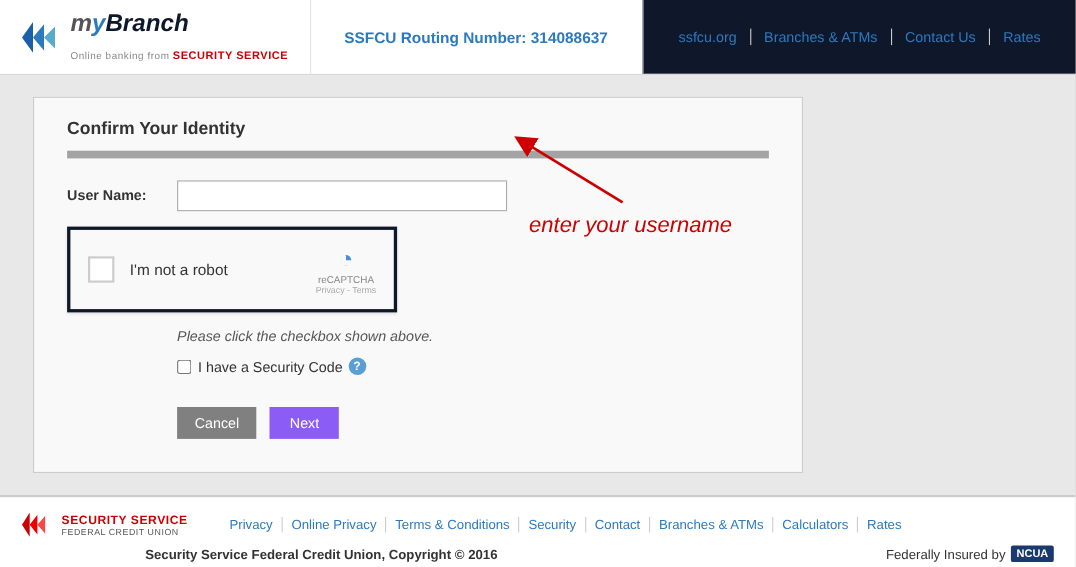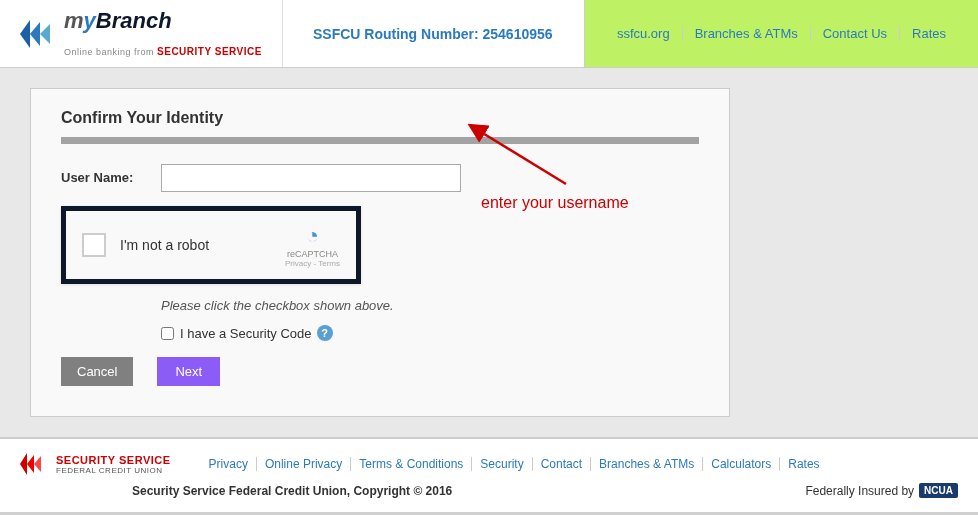--- a/index.html
+++ b/index.html
@@ -76,21 +76,21 @@
       align-items: center;
     }
     .header-routing span {
       color: #2b7abf;
       font-weight: bold;
     }
     .header-nav {
       display: flex;
       align-items: center;
       padding: 0 20px;
-      background: #bef264;
+      background: #0f172a;
       height: 100%;
       border-left: 1px solid #ccc;
     }
     .header-nav a {
       color: #2b7abf;
       text-decoration: none;
       font-size: 13px;
       padding: 0 12px;
       border-right: 1px solid #ccc;
     }
@@ -141,21 +141,21 @@
       border: 1px solid #aaa;
       padding: 3px 6px;
       font-size: 13px;
       outline: none;
     }
 
     
     .captcha-box {
       width: 300px;
       height: 78px;
-      border: 5px solid #0f172a;
+      border: 3px solid #0f172a;
       background: #f9f9f9;
       display: flex;
       align-items: center;
       padding: 0 16px;
       position: relative;
       box-shadow: 0 1px 3px rgba(0,0,0,0.1);
     }
     .captcha-checkbox {
       width: 24px;
       height: 24px;
@@ -194,21 +194,21 @@
       color: #555;
       font-style: italic;
       font-size: 13px;
       margin: 12px 0 12px 100px;
     }
 
     
     .security-code-row {
       display: flex;
       align-items: center;
-      margin: 10px 0 16px 100px;
+      margin: 10px 0 29px 100px;
     }
     .security-code-row input[type=checkbox] {
       margin-right: 6px;
     }
     .security-code-label {
       font-size: 13px;
       color: #333;
     }
     .help-icon {
       display: inline-flex;
@@ -220,22 +220,23 @@
       color: #fff;
       border-radius: 50%;
       font-size: 11px;
       font-weight: bold;
       margin-left: 5px;
       cursor: pointer;
     }
 
     
     .buttons-row {
-      display: flex;
-      gap: 24px;
+      margin-left: 100px;
+      display: flex;
+      gap: 12px;
     }
     .btn-cancel {
       background: #808080;
       color: #fff;
       border: none;
       padding: 7px 16px;
       font-size: 13px;
       cursor: pointer;
       font-weight: normal;
     }
@@ -248,21 +249,22 @@
       cursor: pointer;
       font-weight: normal;
     }
 
     
     .enter-username-text {
       position: absolute;
       top: 30px;
       left: 320px;
       color: #cc0000;
-      font-size: 16px;
+      font-size: 20px;
+      font-style: italic;
     }
 
     
     .footer {
       background: #fff;
       border-top: 2px solid #ccc;
       padding: 14px 20px;
     }
     .footer-top {
       display: flex;
@@ -360,21 +362,21 @@
         <span class="logo-my" style="color:#555;font-style:italic;font-weight:bold;font-size:22px;">m<span style="color:#2b7abf">y</span></span>
         <span class="logo-branch" style="color:#0f172a;font-style:italic;font-weight:bold;font-size:22px;">Branch</span>
       </div>
       <div class="logo-sub">
         <span>Online banking from</span> <strong>SECURITY SERVICE</strong>
       </div>
     </div>
   </div>
 
   <div class="header-routing">
-    <span>SSFCU Routing Number:</span>&nbsp;<span style="color:#2b7abf;font-weight:bold;">254610956</span>
+    <span>SSFCU Routing Number:</span>&nbsp;<span style="color:#2b7abf;font-weight:bold;">314088637</span>
   </div>
 
   <nav class="header-nav">
     <a>ssfcu.org</a>
     <a>Branches &amp; ATMs</a>
     <a>Contact Us</a>
     <a>Rates</a>
   </nav>
 </div>
 

